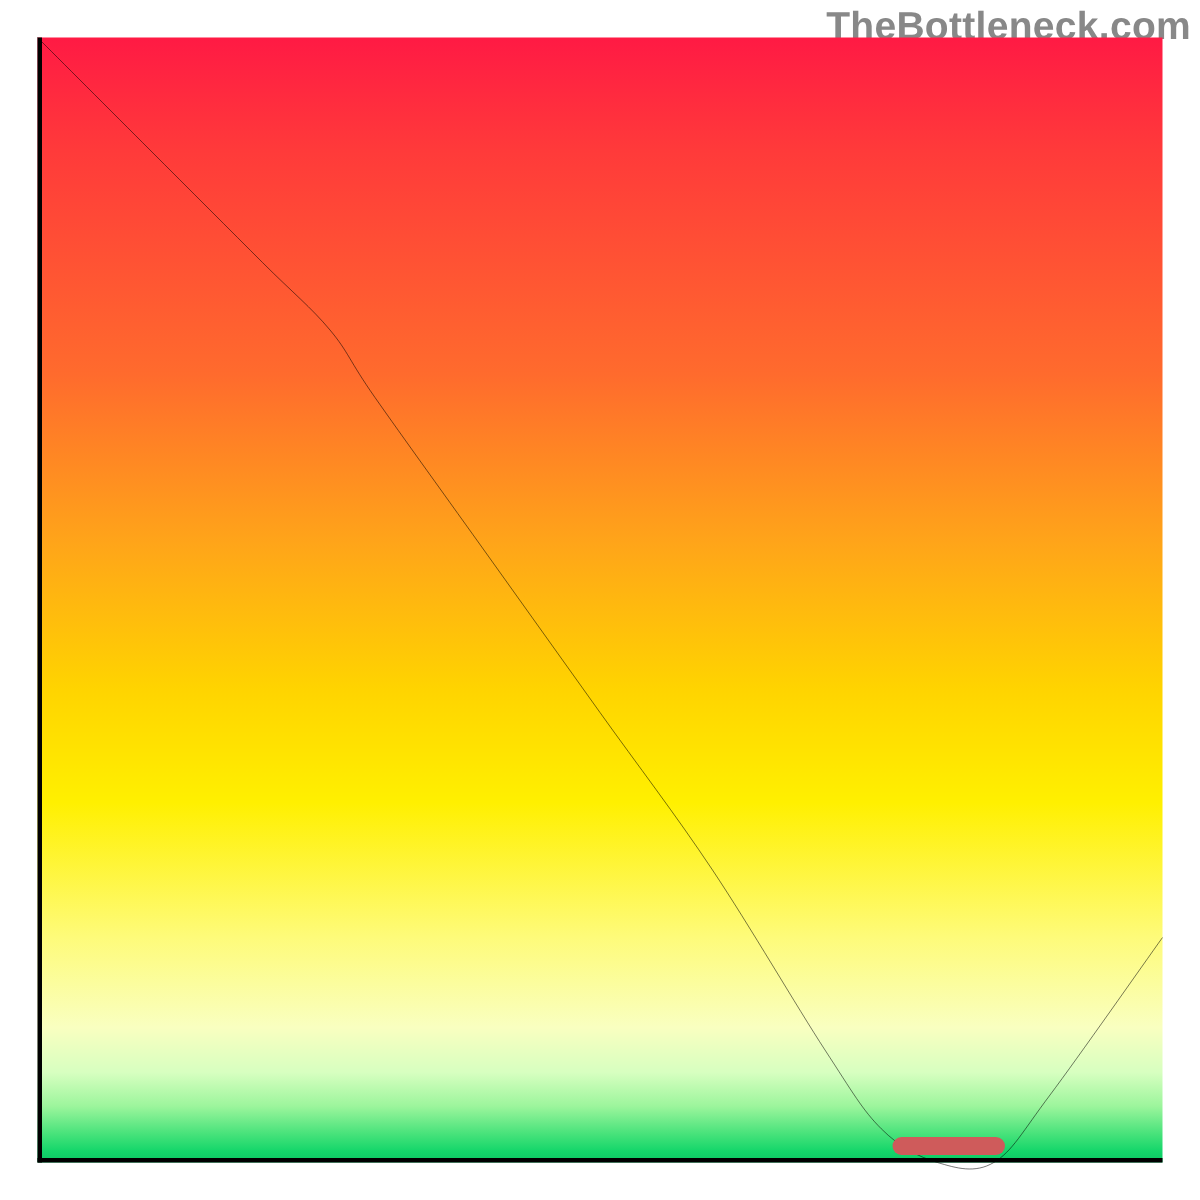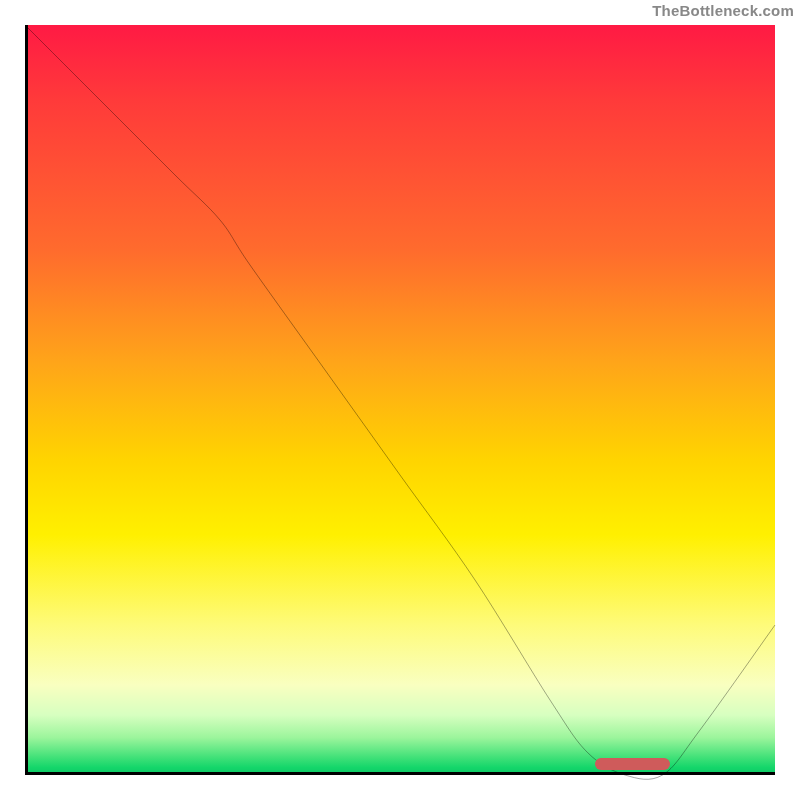--- a/index.html
+++ b/index.html
@@ -13,21 +13,21 @@
   }
   .stage {
     position: relative;
     width: 800px;
     height: 800px;
   }
   .watermark {
     position: absolute;
     top: 2px;
     right: 6px;
-    font-size: 15px;
+    font-size: 26px;
     font-weight: 600;
     color: #888;
     letter-spacing: 0.2px;
     user-select: none;
   }
   .plot-frame {
     position: absolute;
     left: 25px;
     top: 25px;
     width: 750px;

